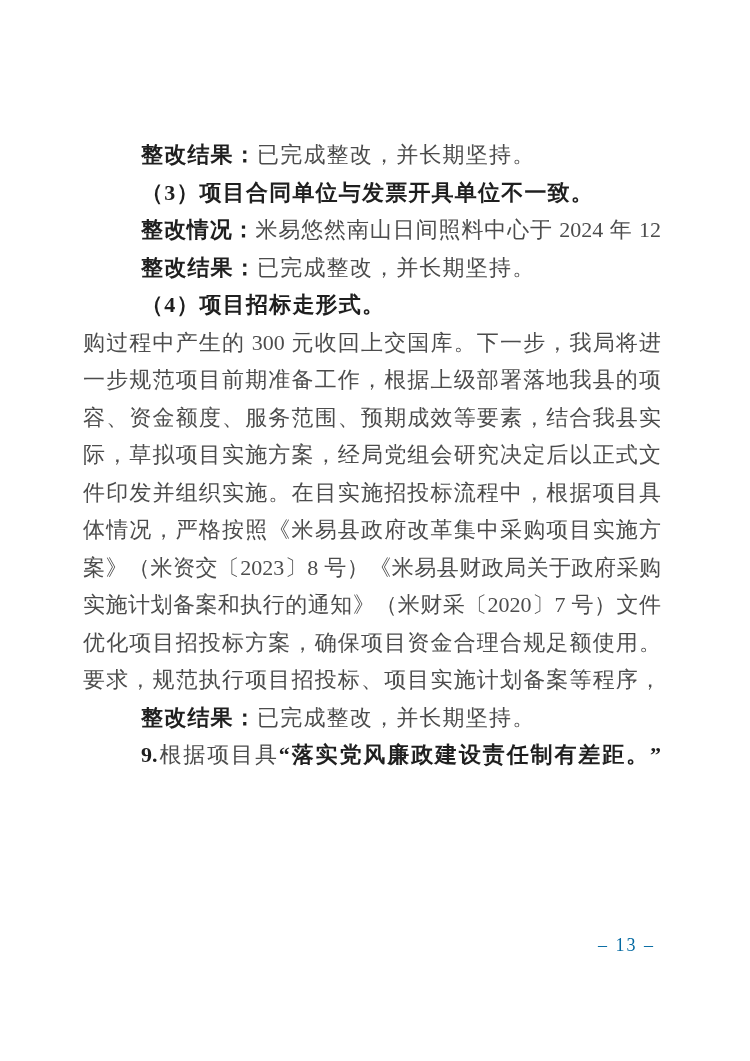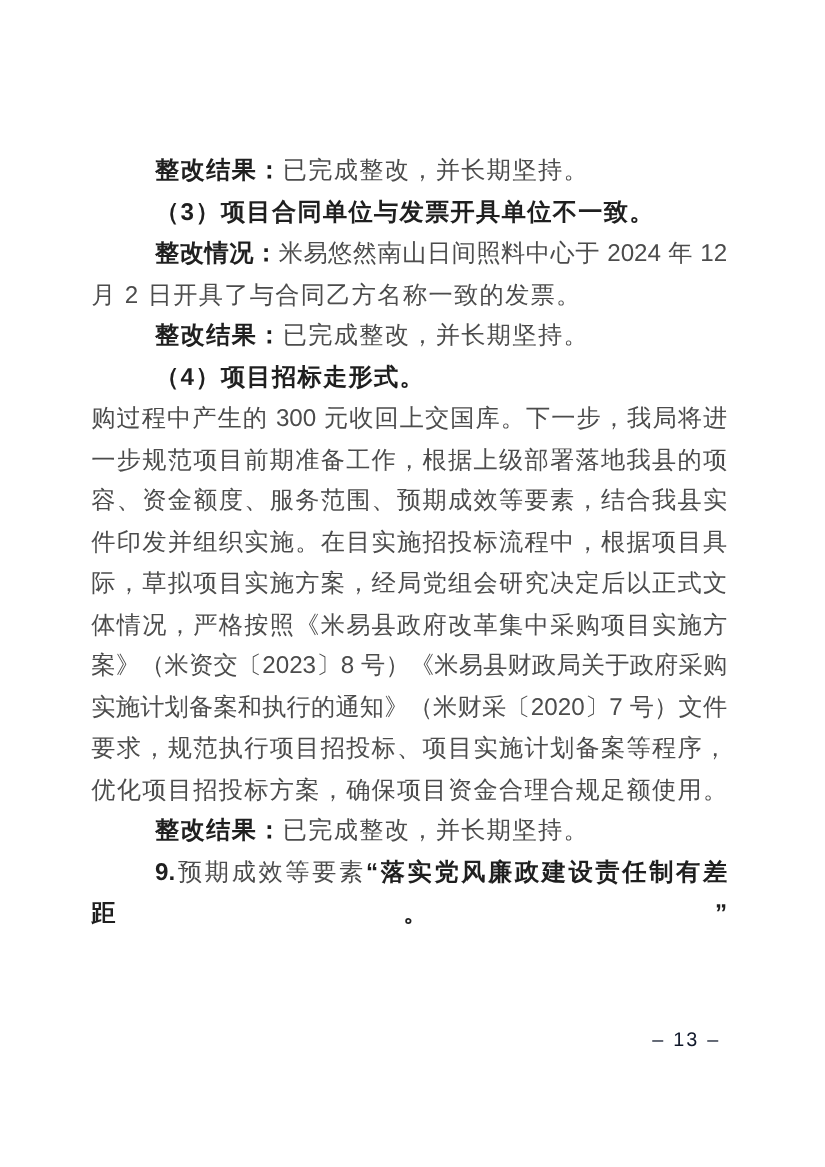--- a/index.html
+++ b/index.html
@@ -5,21 +5,21 @@
   html, body {
     margin: 0;
     padding: 0;
     background: #ffffff;
   }
   .page {
     position: relative;
     width: 750px;
     height: 1014px;
     background: var(--page-bg, #ffffff);
-    font-family: Liberation Sans, sans-serif;
+    font-family: Liberation Serif, serif;
     overflow: hidden;
   }
   .doc-body {
     position: absolute;
     left: 83px;
     top: 136px;
     width: 578px;
   }
   .line {
     height: 37.5px;
@@ -43,43 +43,42 @@
   .seg.bold {
     font-weight: 700;
     color: var(--bold-color, #1f1f1f);
   }
   .page-number {
     position: absolute;
     top: 934px;
     right: 95px;
     font-size: 18px;
     line-height: 22px;
-    color: #0f172a;
+    color: #0369a1;
     letter-spacing: 2px;
     white-space: pre;
   }
 </style>
 </head>
 <body>
 
 <div class="page">
   <div class="doc-body">
       <div class="line indent"><span class="seg bold">整改结果：</span><span class="seg">已完成整改，并长期坚持。</span></div>
       <div class="line indent"><span class="seg bold">（3）项目合同单位与发票开具单位不一致。</span></div>
       <div class="line indent fill"><span class="seg bold">整改情况：</span><span class="seg">米易悠然南山日间照料中心于 2024 年 12</span></div>
-      <div class="line"><span class="seg">月 2 日开具了与合同乙方名称一致的发票。</span></div>
       <div class="line indent"><span class="seg bold">整改结果：</span><span class="seg">已完成整改，并长期坚持。</span></div>
       <div class="line indent"><span class="seg bold">（4）项目招标走形式。</span></div>
       <div class="line fill"><span class="seg">购过程中产生的 300 元收回上交国库。下一步，我局将进</span></div>
       <div class="line fill"><span class="seg">一步规范项目前期准备工作，根据上级部署落地我县的项</span></div>
       <div class="line fill"><span class="seg">容、资金额度、服务范围、预期成效等要素，结合我县实</span></div>
+      <div class="line fill"><span class="seg">际，草拟项目实施方案，经局党组会研究决定后以正式文</span></div>
       <div class="line fill"><span class="seg">件印发并组织实施。在目实施招投标流程中，根据项目具</span></div>
-      <div class="line fill"><span class="seg">际，草拟项目实施方案，经局党组会研究决定后以正式文</span></div>
       <div class="line fill"><span class="seg">体情况，严格按照《米易县政府改革集中采购项目实施方</span></div>
       <div class="line fill"><span class="seg">案》（米资交〔2023〕8 号）《米易县财政局关于政府采购</span></div>
       <div class="line fill"><span class="seg">实施计划备案和执行的通知》（米财采〔2020〕7 号）文件</span></div>
+      <div class="line fill"><span class="seg">优化项目招投标方案，确保项目资金合理合规足额使用。</span></div>
       <div class="line fill"><span class="seg">要求，规范执行项目招投标、项目实施计划备案等程序，</span></div>
-      <div class="line fill"><span class="seg">优化项目招投标方案，确保项目资金合理合规足额使用。</span></div>
       <div class="line indent"><span class="seg bold">整改结果：</span><span class="seg">已完成整改，并长期坚持。</span></div>
-      <div class="line indent fill"><span class="seg bold">9.</span><span class="seg">预期成效等要素</span><span class="seg bold">“落实党风廉政建设责任制有差距。”</span></div>
+      <div class="line indent fill"><span class="seg bold">9.</span><span class="seg">根据项目具</span><span class="seg bold">“落实党风廉政建设责任制有差距。”</span></div>
     </div>
   <div class="page-number">– 13 –</div>
 </div>
 
 </body></html>

